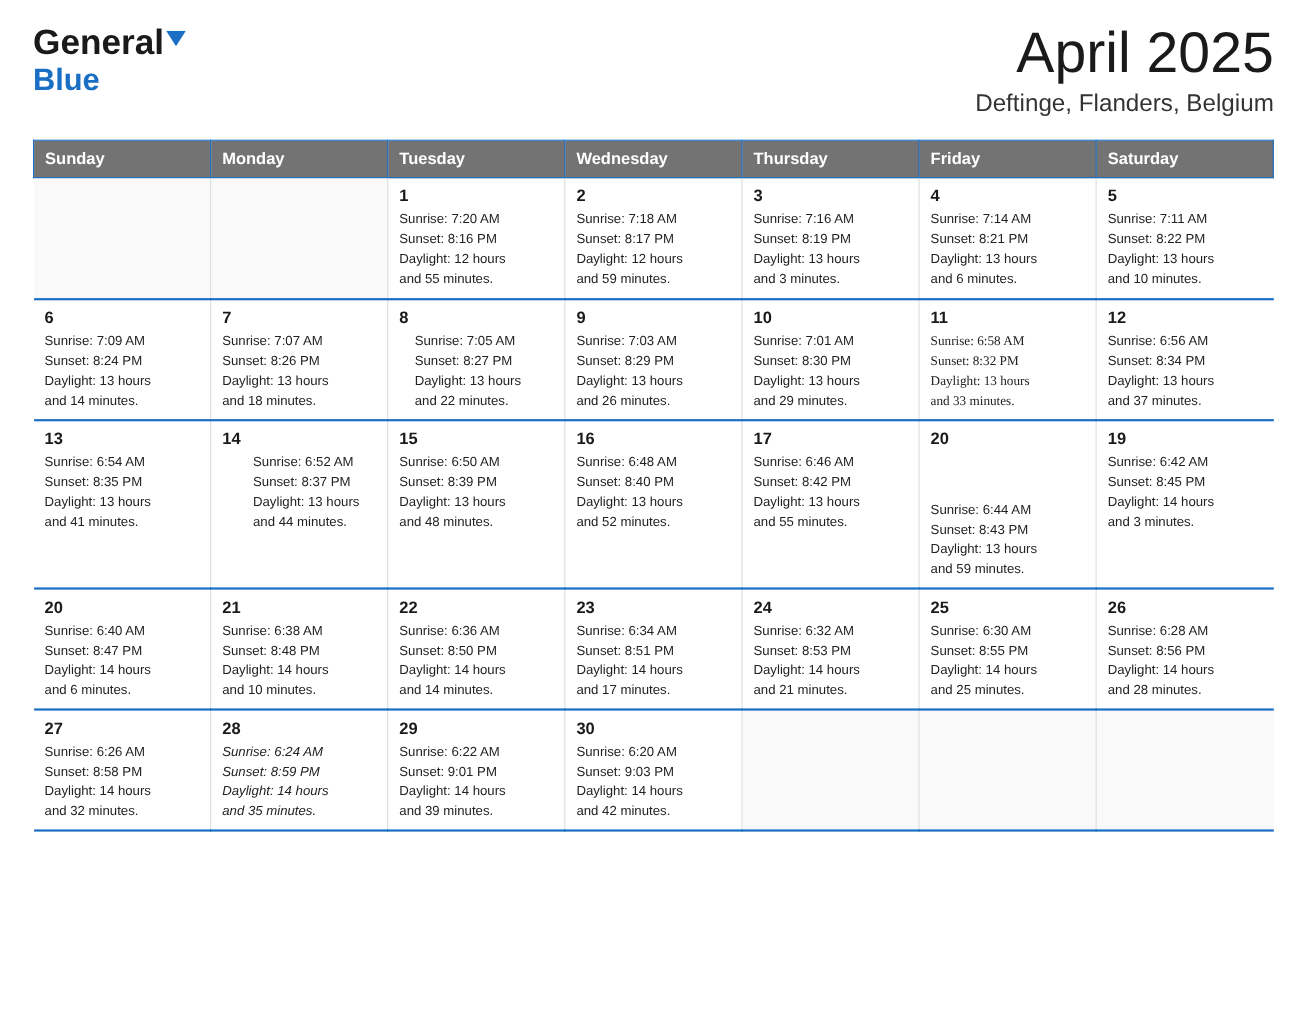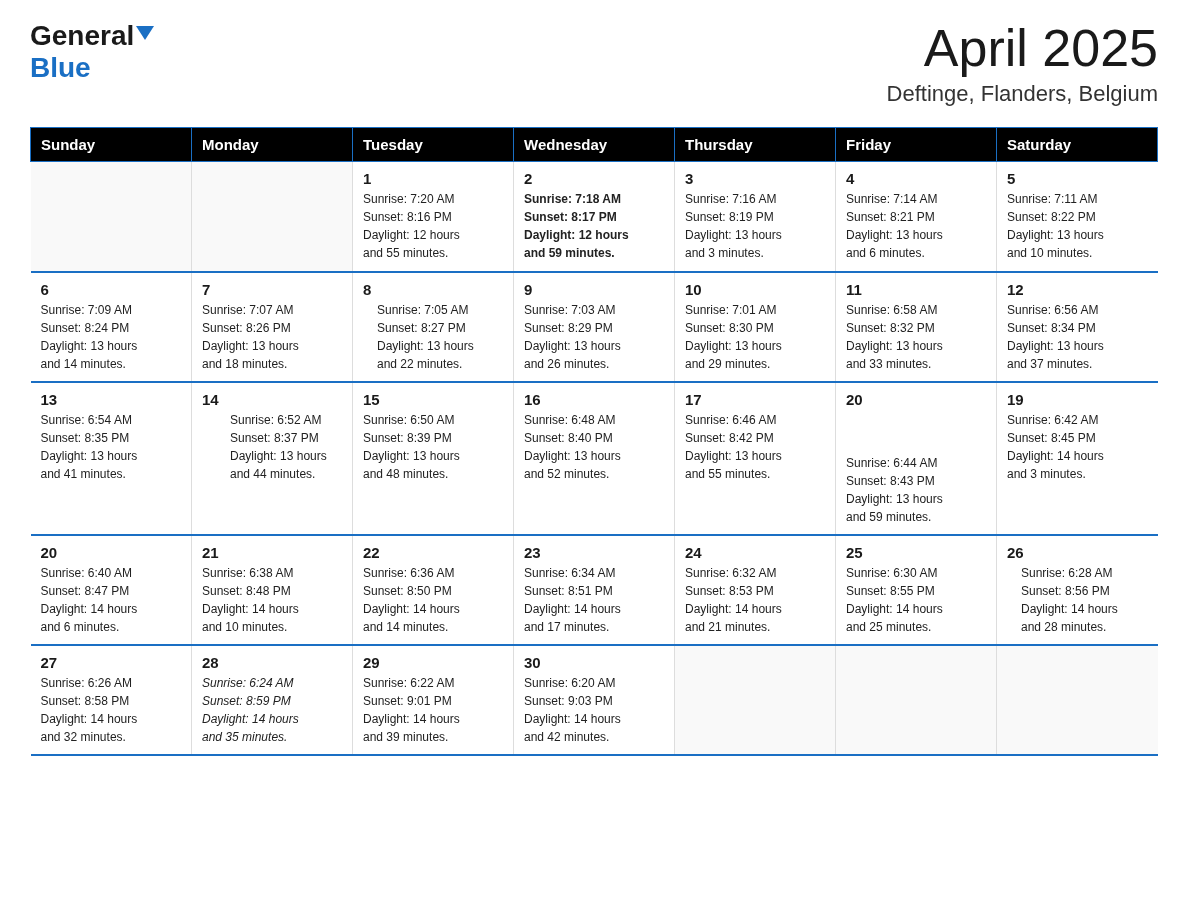--- a/index.html
+++ b/index.html
@@ -10,21 +10,21 @@
       min-height: 918px;
       padding: 20px 30px;
     }
     .header-area {
       display: flex;
       justify-content: space-between;
       align-items: flex-start;
       margin-bottom: 20px;
     }
     .logo-general {
-      font-size: 28px;
+      font-size: 32px;
       font-weight: bold;
       color: #1a1a1a;
     }
     .logo-blue {
       font-size: 28px;
       font-weight: bold;
       color: #1a6fc4;
       margin-top: 34px;
     }
     .logo-wrapper {
@@ -48,21 +48,21 @@
       font-size: 22px;
       color: #333;
       margin-top: 4px;
     }
     table {
       width: 100%;
       border-collapse: collapse;
       table-layout: fixed;
     }
     thead tr {
-      background-color: #000000;
+      background-color: #737373;
     }
     thead th {
       color: #fff;
       font-size: 15px;
       font-weight: bold;
       padding: 8px 10px;
       text-align: left;
       border: 1px solid #1a6fc4;
     }
     tbody tr {
@@ -141,21 +141,21 @@
         <td class="empty-cell"></td>
         <td>
           <span class="day-number">1</span>
           <div class="day-info" style="white-space: pre-line;">Sunrise: 7:20 AM
 Sunset: 8:16 PM
 Daylight: 12 hours
 and 55 minutes.</div>
         </td>
         <td>
           <span class="day-number">2</span>
-          <div class="day-info" style="white-space: pre-line; font-weight: bold;">Sunrise: 7:18 AM
+          <div class="day-info" style="white-space: pre-line;">Sunrise: 7:18 AM
 Sunset: 8:17 PM
 Daylight: 12 hours
 and 59 minutes.</div>
         </td>
         <td>
           <span class="day-number">3</span>
           <div class="day-info" style="white-space: pre-line;">Sunrise: 7:16 AM
 Sunset: 8:19 PM
 Daylight: 13 hours
 and 3 minutes.</div>
@@ -206,21 +206,21 @@
         </td>
         <td>
           <span class="day-number">10</span>
           <div class="day-info" style="white-space: pre-line;">Sunrise: 7:01 AM
 Sunset: 8:30 PM
 Daylight: 13 hours
 and 29 minutes.</div>
         </td>
         <td>
           <span class="day-number">11</span>
-          <div class="day-info" style="white-space: pre-line;">Sunrise: 6:58 AM
+          <div class="day-info" style="white-space: pre-line; font-family: Liberation Serif, serif;">Sunrise: 6:58 AM
 Sunset: 8:32 PM
 Daylight: 13 hours
 and 33 minutes.</div>
         </td>
         <td>
           <span class="day-number">12</span>
           <div class="day-info" style="white-space: pre-line;">Sunrise: 6:56 AM
 Sunset: 8:34 PM
 Daylight: 13 hours
 and 37 minutes.</div>
@@ -315,21 +315,21 @@
         </td>
         <td>
           <span class="day-number">25</span>
           <div class="day-info" style="white-space: pre-line;">Sunrise: 6:30 AM
 Sunset: 8:55 PM
 Daylight: 14 hours
 and 25 minutes.</div>
         </td>
         <td>
           <span class="day-number">26</span>
-          <div class="day-info" style="white-space: pre-line; margin-left: 14px;">Sunrise: 6:28 AM
+          <div class="day-info" style="white-space: pre-line;">Sunrise: 6:28 AM
 Sunset: 8:56 PM
 Daylight: 14 hours
 and 28 minutes.</div>
         </td>
       </tr>
       <tr>
         <td>
           <span class="day-number">27</span>
           <div class="day-info" style="white-space: pre-line;">Sunrise: 6:26 AM
 Sunset: 8:58 PM

